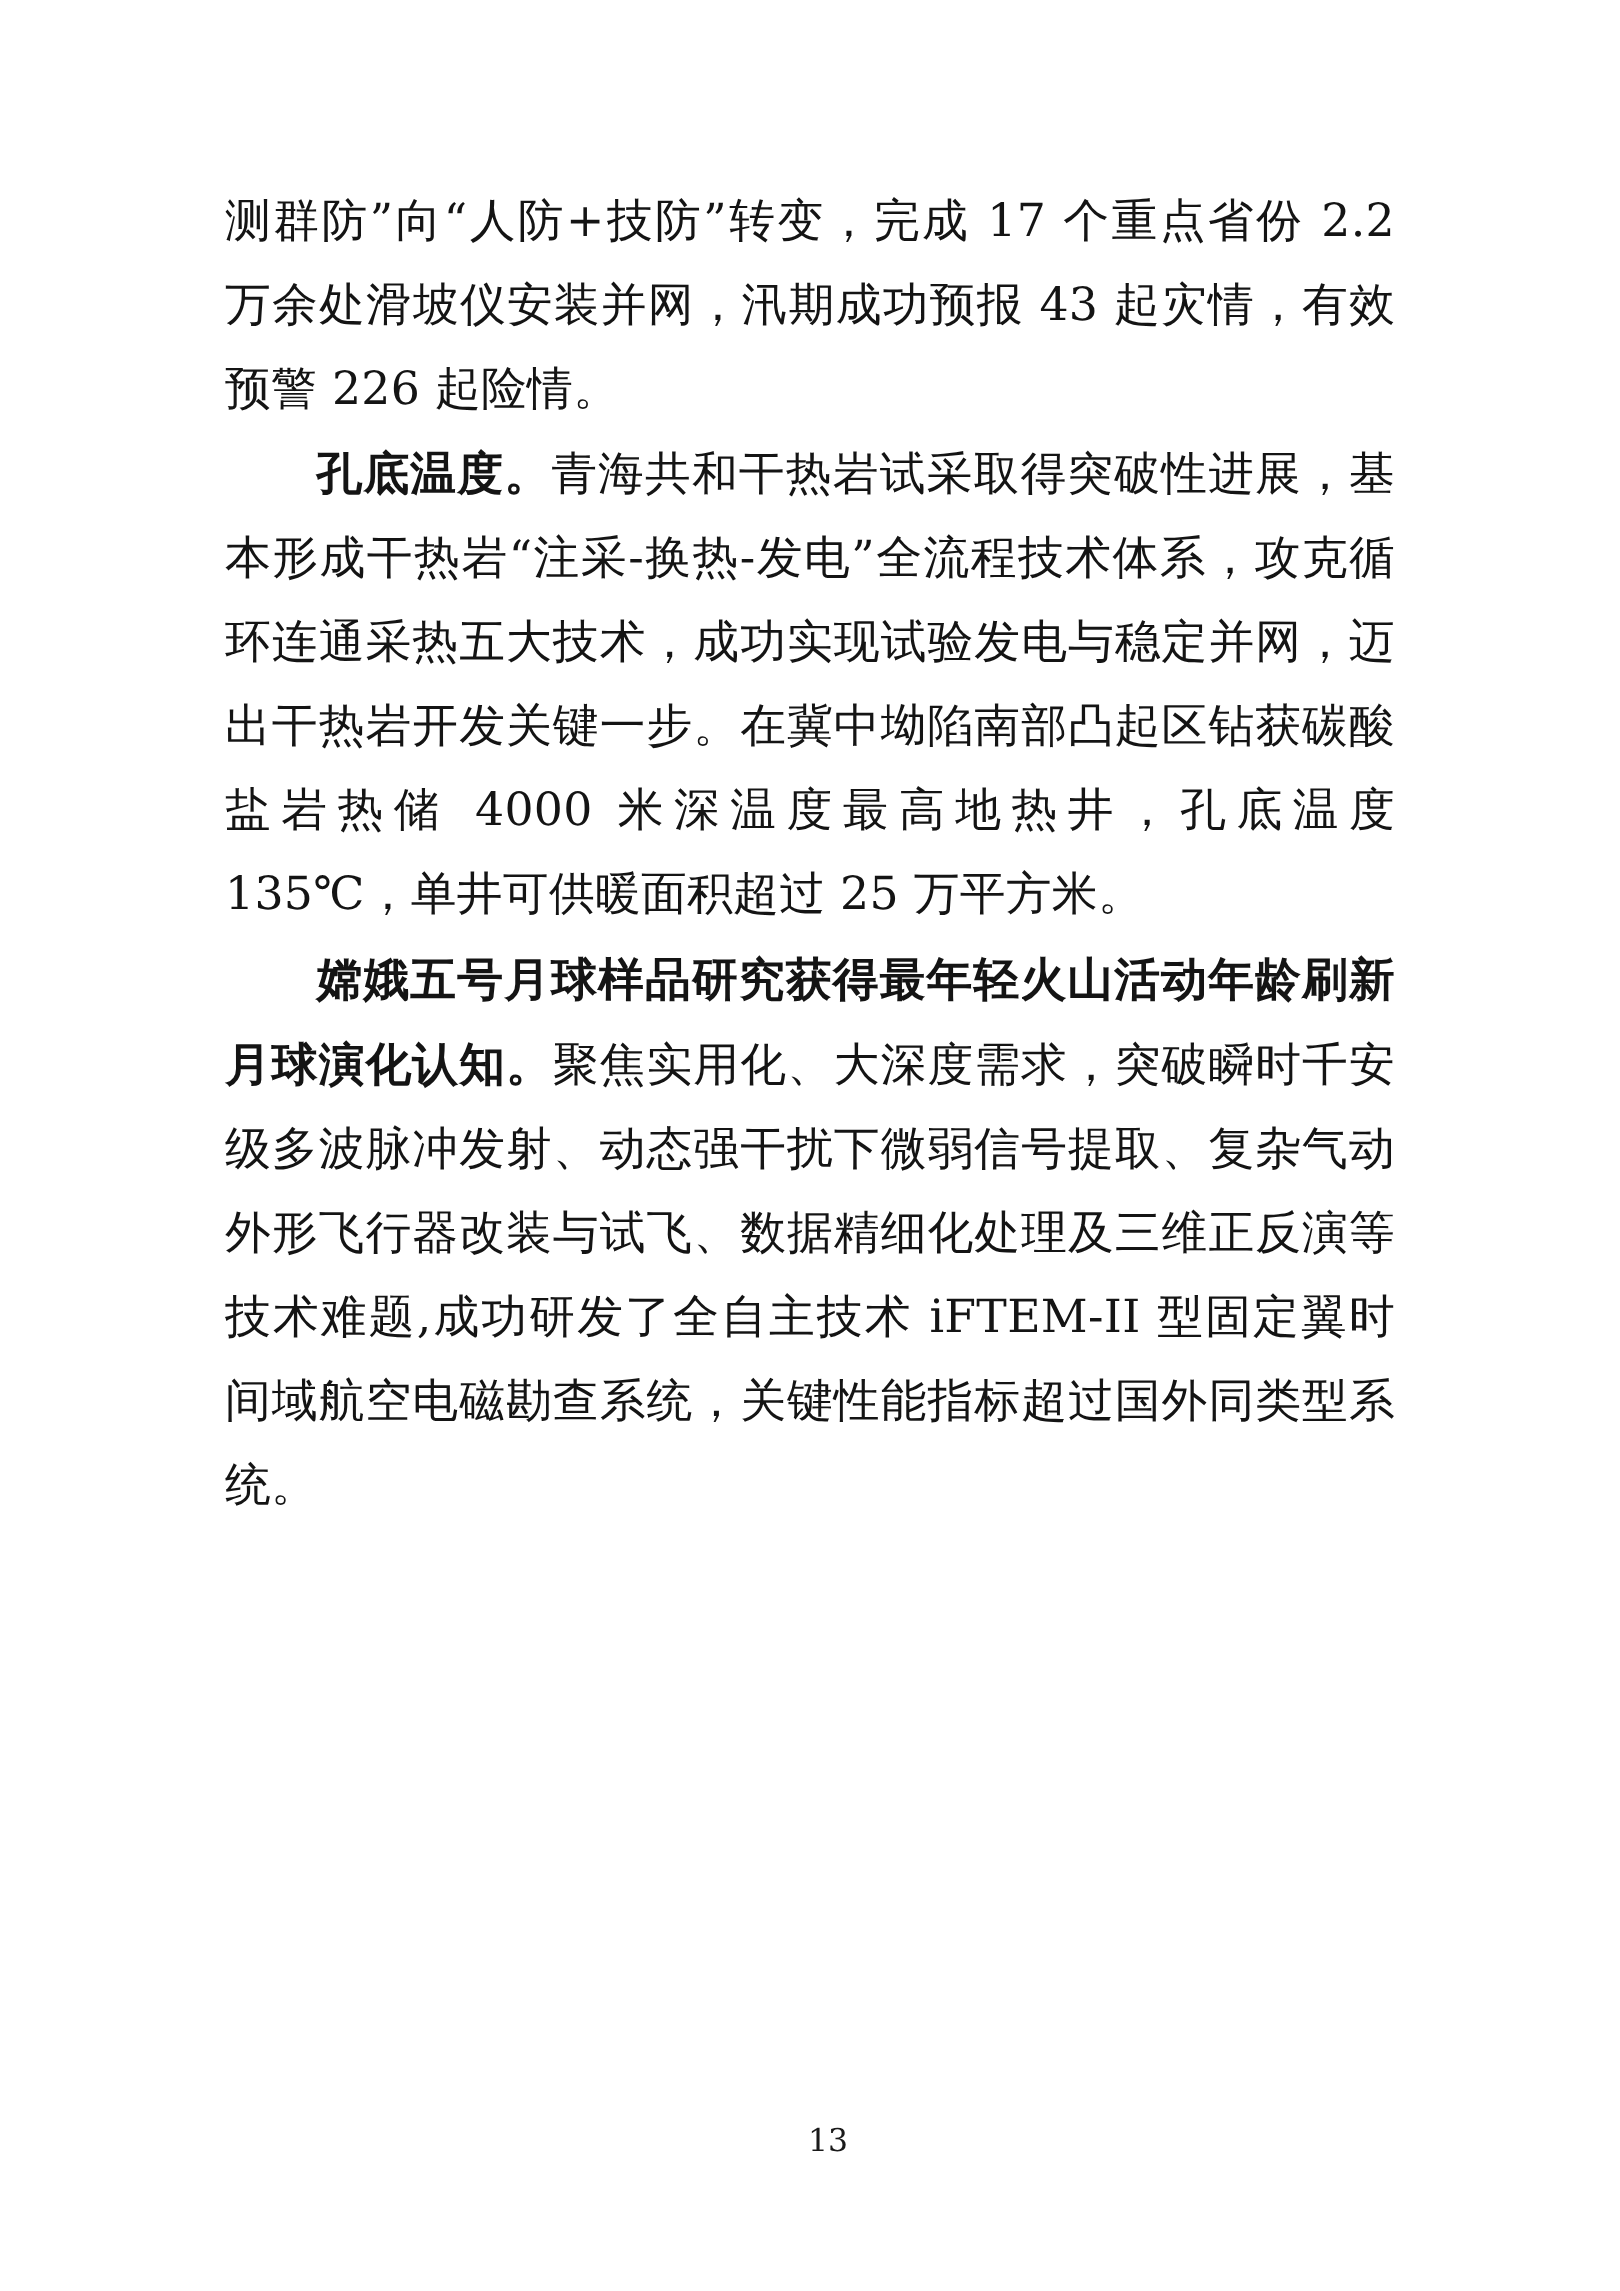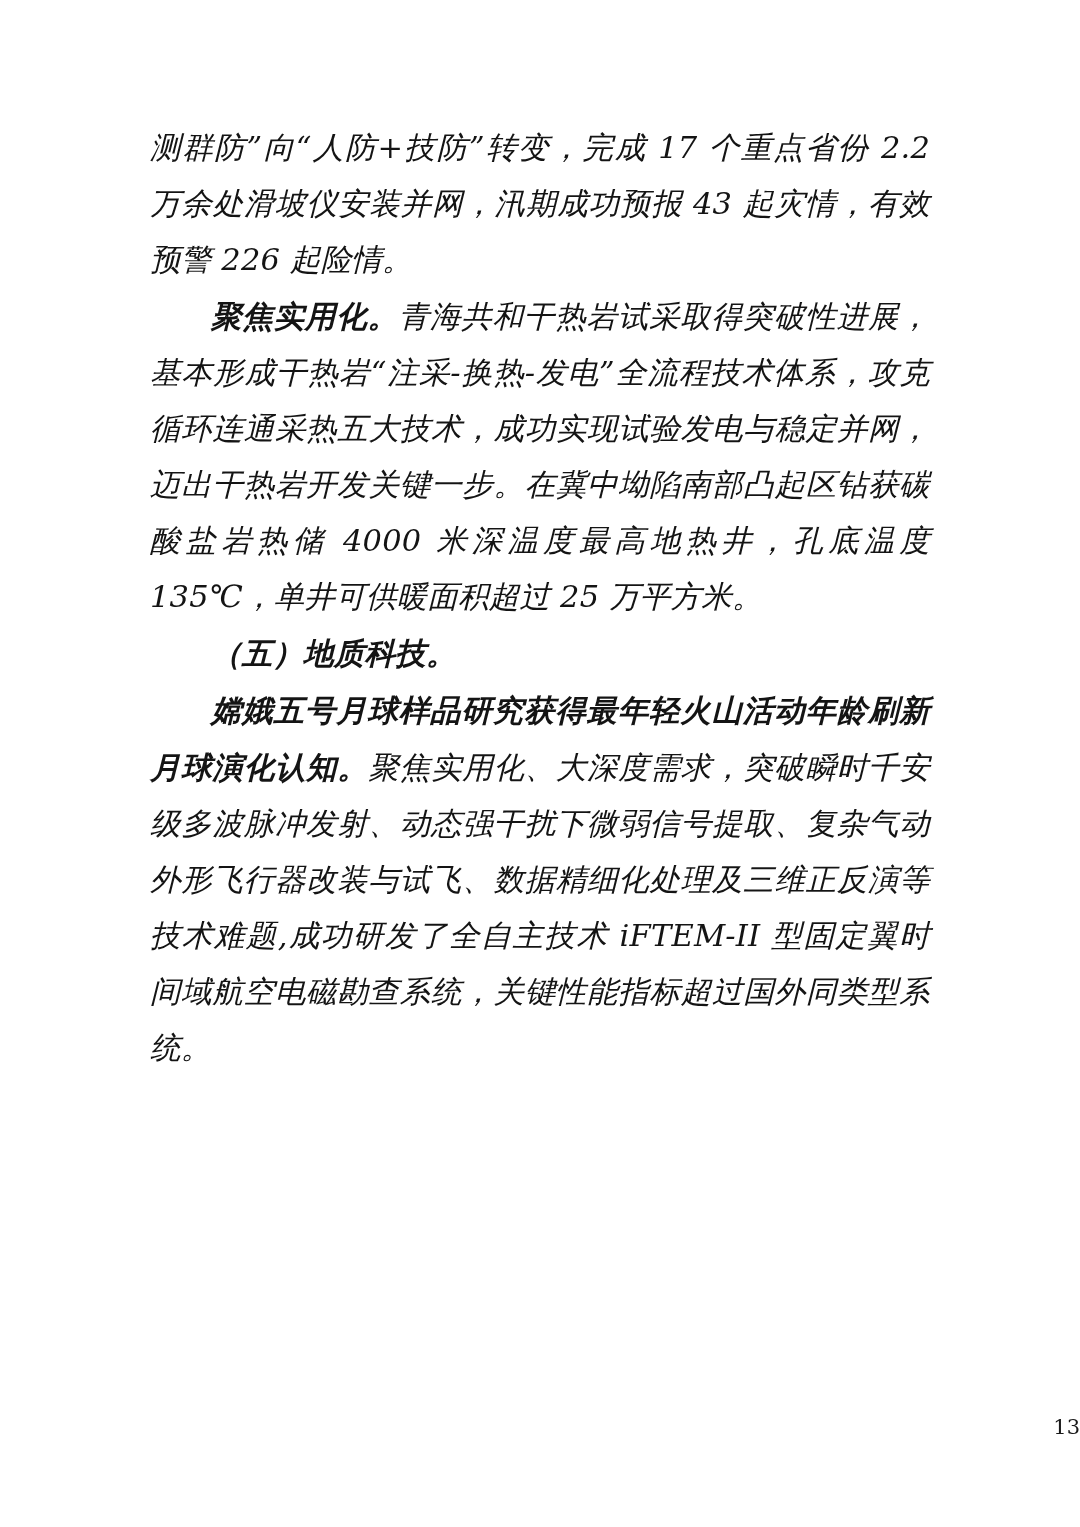--- a/index.html
+++ b/index.html
@@ -23,55 +23,53 @@
     height: 1527px;
     box-sizing: border-box;
     padding: 120px 150px 60px 150px;
   }
   .doc-body {
     font-size: 30.5px;
     line-height: 56px;
     text-align: justify;
     text-justify: inter-ideograph;
     letter-spacing: 0.2px;
-    font-style: italic;
   }
   p {
     margin: 0;
     padding: 0;
   }
   p.para {
     text-indent: 2em;
   }
   p.cont {
     text-indent: 0;
   }
   .bold {
     font-weight: bold;
   }
   .page-number {
     position: absolute;
     left: 0;
     right: 0;
     bottom: 88px;
-    text-align: right;
+    text-align: center;
     font-size: 21px;
     font-family: "DejaVu Serif", "Liberation Serif", serif;
     color: #1a1a1a;
     margin-left: 24px;
   }
   
   .doc-body p + p {
     margin-top: 0px;
   }
 </style>
 </head>
 <body>
 
 <div class="page">
   <div class="doc-body" id="doc-body">
       <p class="para cont"><span class="">测群防”向“人防+技防”转变，完成 17 个重点省份 2.2 万余处滑坡仪安装并网，汛期成功预报 43 起灾情，有效预警 226 起险情。</span></p>
-      <p class="para "><span class="bold">聚焦实用化。</span><span class="">青海共和干热岩试采取得突破性进展，基本形成干热岩“注采-换热-发电”全流程技术体系，攻克循环连通采热五大技术，成功实现试验发电与稳定并网，迈出干热岩开发关键一步。在冀中坳陷南部凸起区钻获碳酸盐岩热储 4000 米深温度最高地热井，孔底温度 135℃，单井可供暖面积超过 25 万平方米。</span></p>
-      <p class="para "><span class="bold">（五）地质科技。</span></p>
+      <p class="para "><span class="bold">孔底温度。</span><span class="">青海共和干热岩试采取得突破性进展，基本形成干热岩“注采-换热-发电”全流程技术体系，攻克循环连通采热五大技术，成功实现试验发电与稳定并网，迈出干热岩开发关键一步。在冀中坳陷南部凸起区钻获碳酸盐岩热储 4000 米深温度最高地热井，孔底温度 135℃，单井可供暖面积超过 25 万平方米。</span></p>
       <p class="para "><span class="bold">嫦娥五号月球样品研究获得最年轻火山活动年龄刷新月球演化认知。</span><span class="">聚焦实用化、大深度需求，突破瞬时千安级多波脉冲发射、动态强干扰下微弱信号提取、复杂气动外形飞行器改装与试飞、数据精细化处理及三维正反演等技术难题,成功研发了全自主技术 iFTEM-II 型固定翼时间域航空电磁勘查系统，关键性能指标超过国外同类型系统。</span></p>
     </div>
   <div class="page-number">13</div>
 </div>
 
 </body></html>

